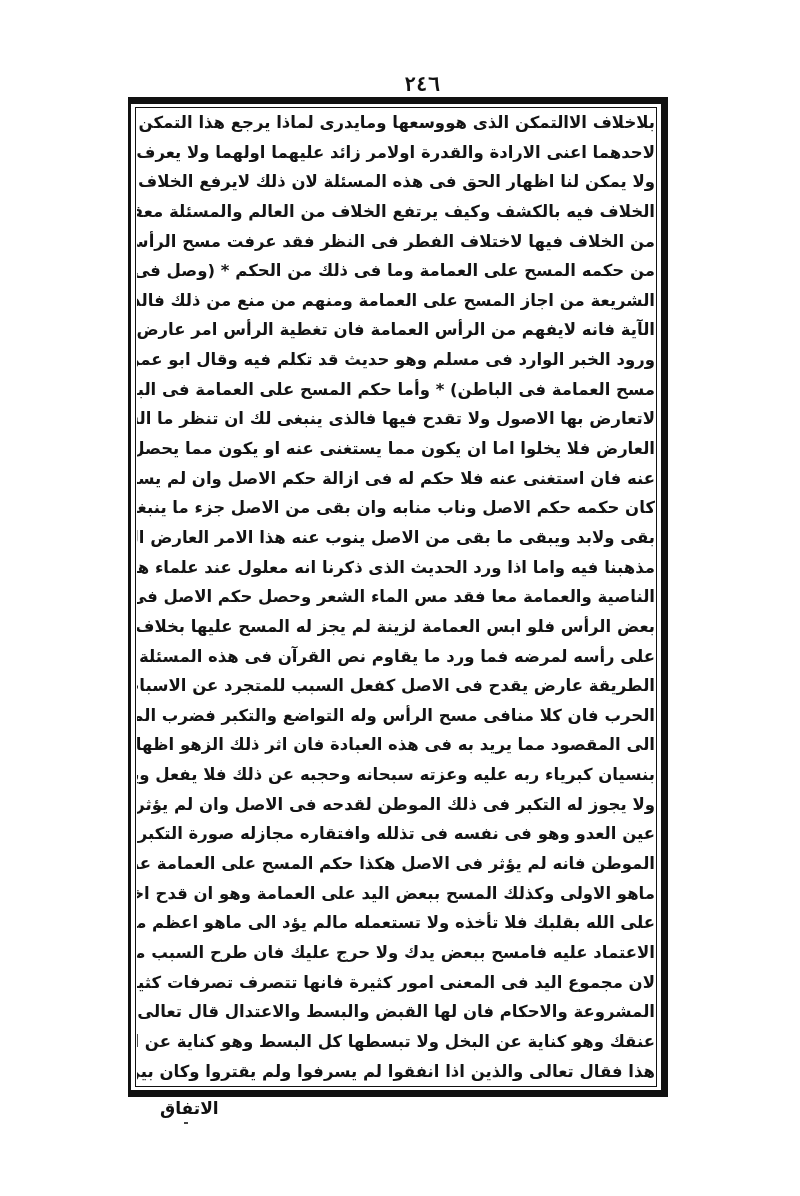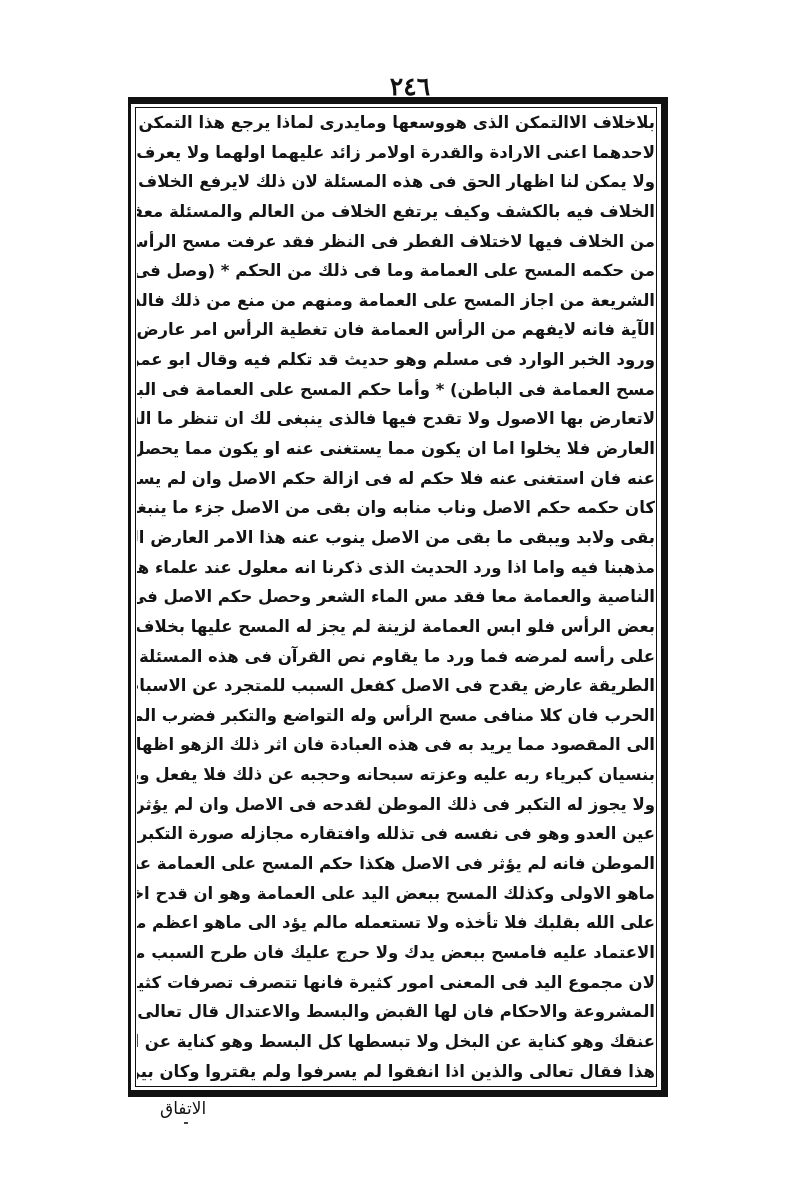--- a/index.html
+++ b/index.html
@@ -13,24 +13,24 @@
     position: relative;
     overflow: hidden;
     font-family: "DejaVu Sans", sans-serif;
     color: #111111;
   }
   .page-number {
     position: absolute;
     left: 380px;
     top: 72px;
     width: 60px;
-    text-align: center;
-    font-family: Liberation Serif, serif;
+    text-align: right;
+    font-family: Liberation Mono, monospace;
     font-weight: bold;
-    font-size: 25px;
+    font-size: 20px;
     direction: rtl;
     color: #111;
   }
   .frame-outer {
     position: absolute;
     left: 128px;
     top: 97px;
     width: 540px;
     height: 1000px;
     border-top: 7px solid #111;
@@ -70,21 +70,21 @@
     text-align-last: justify;
     letter-spacing: -0.6px;
     overflow: hidden;
     color: #141414;
   }
   .catchword {
     position: absolute;
     left: 160px;
     top: 1098px;
     font-family: "DejaVu Sans", sans-serif;
-    font-weight: normal;
+    font-weight: bold;
     font-size: 17px;
     direction: rtl;
     color: #111;
   }
   .speck {
     position: absolute;
     left: 184px;
     top: 1122px;
     width: 4px;
     height: 2px;

